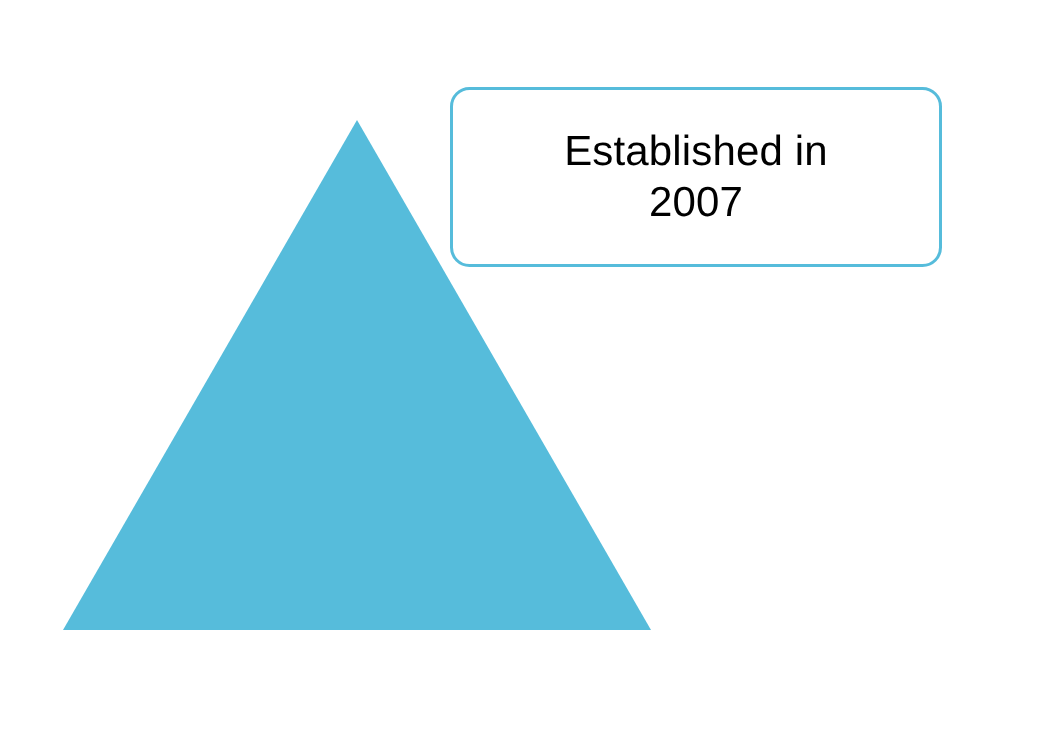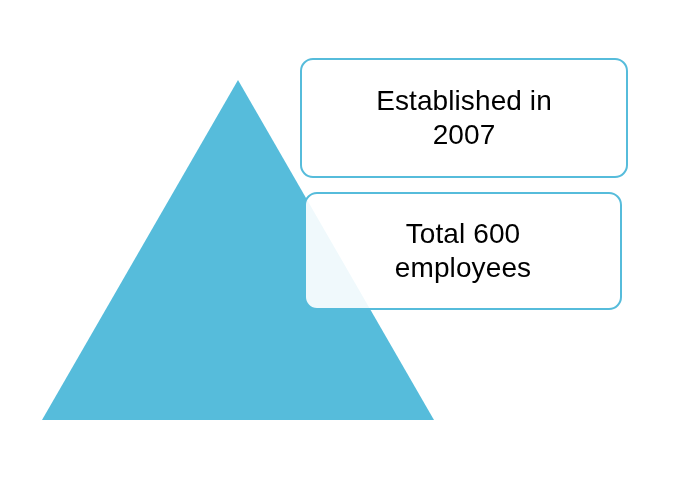--- a/index.html
+++ b/index.html
@@ -78,19 +78,15 @@
 
   <svg id="pyramid" viewBox="0 0 700 504" aria-hidden="true">
     <polygon id="pyramid-shape" points="238,80 434,420 42,420" fill="#56bcdb"></polygon>
   </svg>
 
   <div class="callout opaque" id="callout-1" style="border-color: rgb(86, 188, 219);">
     <span class="callout-text" style="color: rgb(0, 0, 0);">Established in
 2007</span>
   </div>
 
-  <div class="callout translucent" id="callout-2" style="border-color: rgb(86, 188, 219);">
-    <span class="callout-text" style="color: rgb(0, 0, 0);">Total 600
-employees</span>
-  </div>
 
 
 </div>
 
 </body></html>

